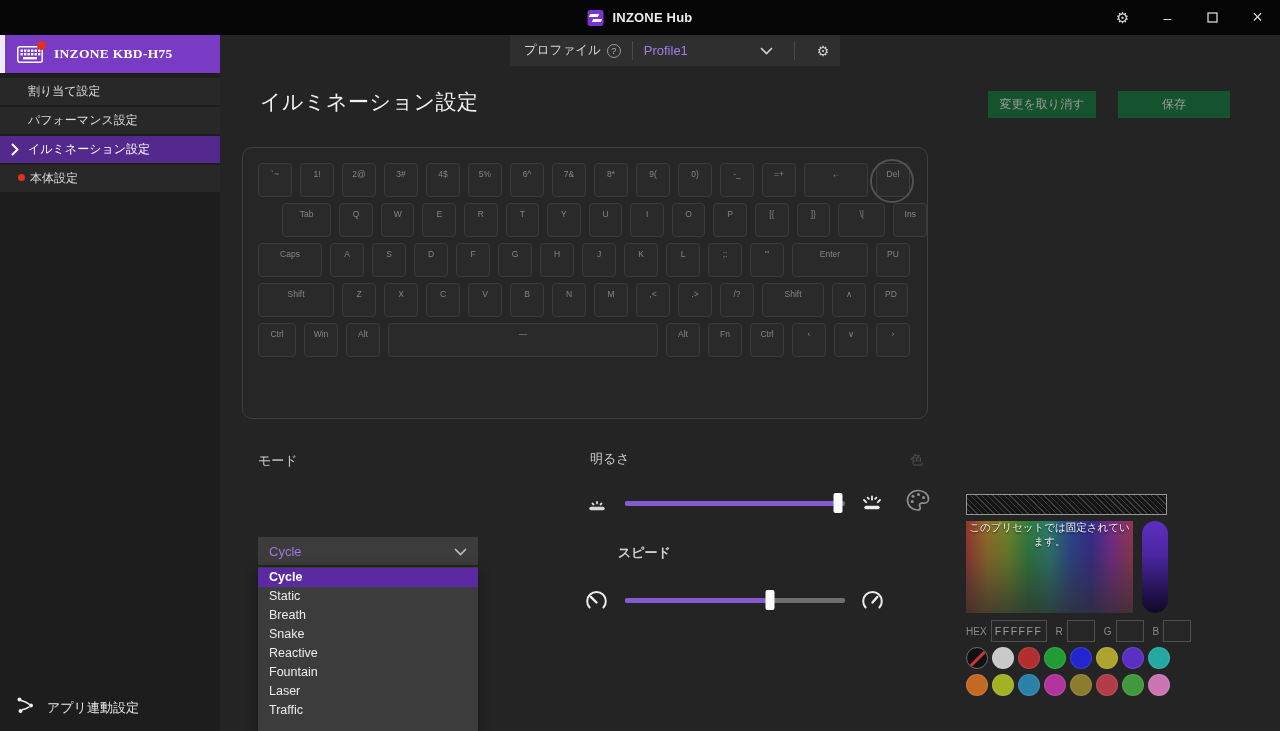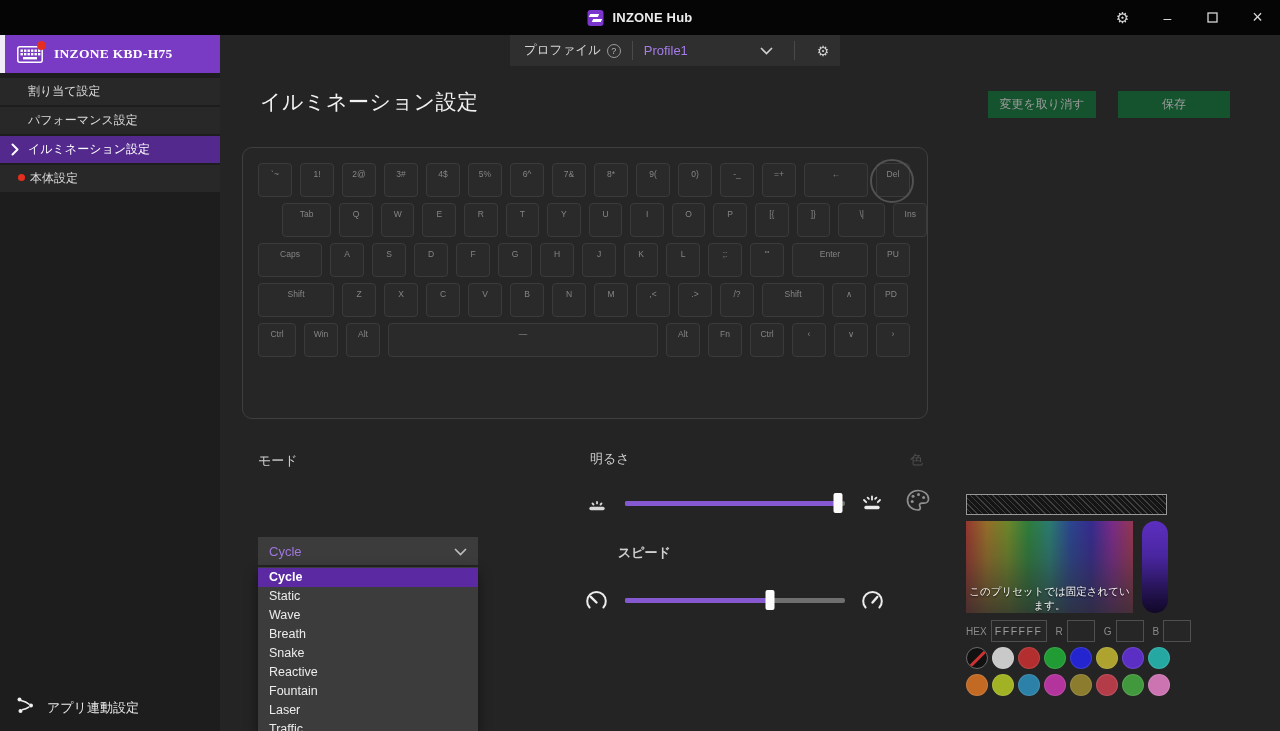--- a/index.html
+++ b/index.html
@@ -77,21 +77,21 @@
   .ctl-label { position:absolute; color:#cfcfcf; font-size:13px; }
   .slider { position:absolute; width:220px; height:5px; background:#6f6f6f; border-radius:2px; }
   .slider .fill { position:absolute; left:0; top:0; height:100%; background:#8659d0; border-radius:2px; }
   .slider .thumb { position:absolute; top:-8px; width:9px; height:20px; background:#fbfbfb; border-radius:2px; transform:translateX(-50%); }
   .sl-icon { position:absolute; display:flex; color:#d8d8d8; }
   .disabled-label { position:absolute; left:910px; top:451px; color:#4f4f4f; font-size:13px; }
   .palette-btn { position:absolute; left:905px; top:488px; }
 
   
   .hatch { position:absolute; left:966px; top:494px; width:201px; height:21px; border:1px solid #989898; background:repeating-linear-gradient(45deg,#151515 0 3px,#3e3e3e 3px 4px); }
-  .gradient { position:absolute; left:966px; top:521px; width:167px; height:92px; display:flex; align-items:flex-end; justify-content:center;
+  .gradient { position:absolute; left:966px; top:521px; width:167px; height:92px; display:flex; align-items:flex-start; justify-content:center;
     background:
       linear-gradient(to bottom, rgba(45,45,45,.30) 0%, rgba(45,45,45,.45) 40%, rgba(45,45,45,.82) 100%),
       linear-gradient(to right,#c23a30,#c08a28,#8aac28,#2ea043,#2a9c8e,#2a50b8,#3a2ab8,#9a2ab0,#c23a60);
   }
   .locked-text { color:#f7f7f7; font-size:10.5px; text-align:center; text-shadow:0 1px 2px rgba(0,0,0,.85); }
   .vslider { position:absolute; left:1142px; top:521px; width:26px; height:92px; border-radius:13px;
     background:linear-gradient(180deg,#5c2fc0 0%,#4a26a0 38%,#241352 76%,#110827 100%); }
   .hexrow { position:absolute; left:966px; top:620px; width:204px; height:22px; display:flex; align-items:center; }
   .hexrow .lab { color:#8a8a8a; font-size:10px; margin-right:4px; }
   .hexrow input { background:#262626; border:1px solid #4f4f4f; height:22px; color:#9a9a9a; font-size:10.5px; text-align:center; font-family:"Liberation Sans",sans-serif; letter-spacing:1.5px; }
@@ -295,21 +295,20 @@
     <span class="val">Cycle</span>
     <span>
       <svg width="13" height="8" viewBox="0 0 13 8">
           <polyline points="1.5,1.5 6.5,6.5 11.5,1.5" fill="none" stroke="#bdbdbd" stroke-width="1.7" stroke-linecap="round"></polyline>
         </svg>
     </span>
   </div>
   <div class="preset-list">
       <div class="opt sel">Cycle</div>
       <div class="opt">Static</div>
-      <div class="opt">Wave</div>
       <div class="opt">Breath</div>
       <div class="opt">Snake</div>
       <div class="opt">Reactive</div>
       <div class="opt">Fountain</div>
       <div class="opt">Laser</div>
       <div class="opt">Traffic</div>
     </div>
 
   <div class="ctl-label" style="left:590px; top:450px;">明るさ</div>
   <span class="sl-icon" style="left:586px; top:494px;">

